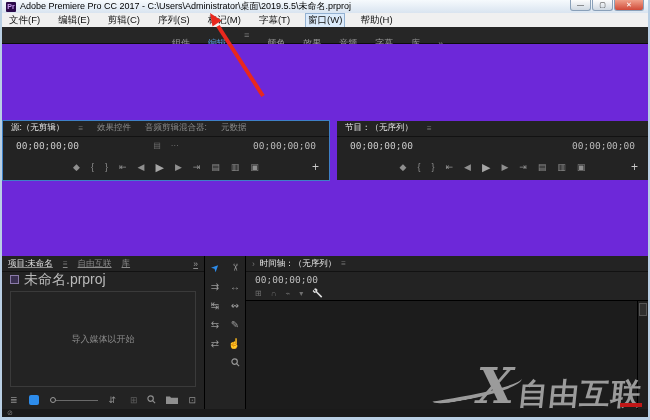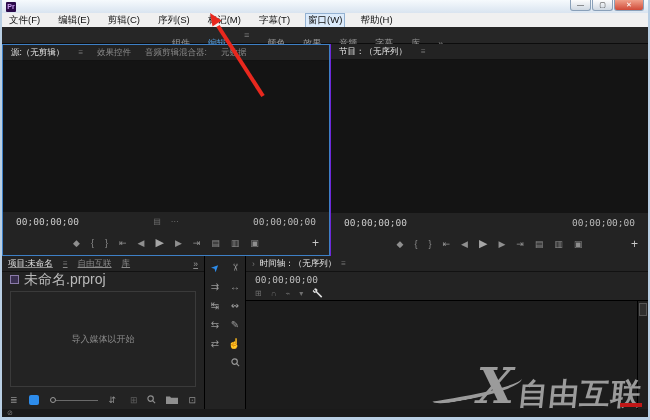--- a/index.html
+++ b/index.html
@@ -16,21 +16,21 @@
   
   .menubar{height:14px;background:#f0f0f0;display:flex;align-items:center;padding:0 5px;font-size:9.5px;color:#111;gap:14px;flex:0 0 auto;}
   .menu-item{white-space:nowrap;padding:0 2px;}
   .menu-item.hl{outline:1px solid #94b2d2;background:#dcebfb;}
   
   .wsbar{height:17px;background:#262626;border-bottom:1px solid #0c0c0c;display:flex;align-items:center;font-size:9px;color:#9a9a9a;gap:18px;padding-left:170px;flex:0 0 auto;}
   .ws-tab{white-space:nowrap;margin-top:17px;}
   .ws-tab.active{color:#56a0e0;}
   .ws-menu{color:#7a7a7a;}
   
-  .monitors{flex:0 0 212px;display:flex;background:#6d28d9;gap:1px;}
+  .monitors{flex:0 0 212px;display:flex;background:#6d28d9;gap:7px;align-items:center;}
   .mon-group{display:flex;flex-direction:column;background:#232323;}
   .mon-group.src{width:328px;border:1px solid #3e80c6;}
   .mon-group.prg{flex:1;}
   .ptabs{height:16px;display:flex;align-items:center;gap:14px;padding:0 8px;font-size:8.5px;color:#8a8a8a;background:#232323;border-bottom:1px solid #121212;flex:0 0 auto;white-space:nowrap;overflow:hidden;}
   .ptab.active{color:#e6e6e6;}
   .pmenu{color:#777;font-size:8px;}
   .screen{flex:1;background:#141414;}
   .tc-row{height:18px;display:flex;align-items:center;padding:0 13px;font-family:"DejaVu Sans Mono",monospace;font-size:9.5px;color:#c9c9c9;flex:0 0 auto;}
   .tc-mid{flex:1;display:flex;justify-content:center;gap:10px;color:#6f6f6f;font-size:8px;font-family:"Liberation Sans",sans-serif;}
   .tc-right{color:#b9b9b9;}
@@ -86,20 +86,21 @@
   svg.ic{display:block;}
 </style>
 </head>
 <body>
 
 <div class="win">
   <div class="app">
 
     <div class="titlebar">
       <div class="pr-icon">Pr</div>
+      <div class="title-text">Adobe Premiere Pro CC 2017 - C:\Users\Administrator\桌面\2019.5.5\未命名.prproj</div>
       <div class="win-controls">
         <div class="wbtn">—</div>
         <div class="wbtn">▢</div>
         <div class="wbtn close">✕</div>
       </div>
     </div>
 
     <div class="menubar">
       <span class="menu-item">文件(F)</span>
       <span class="menu-item">编辑(E)</span>

